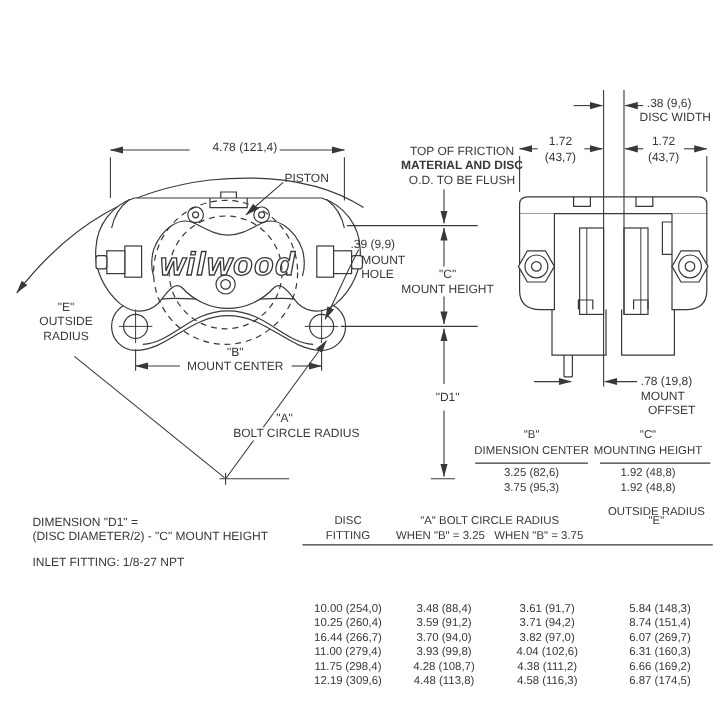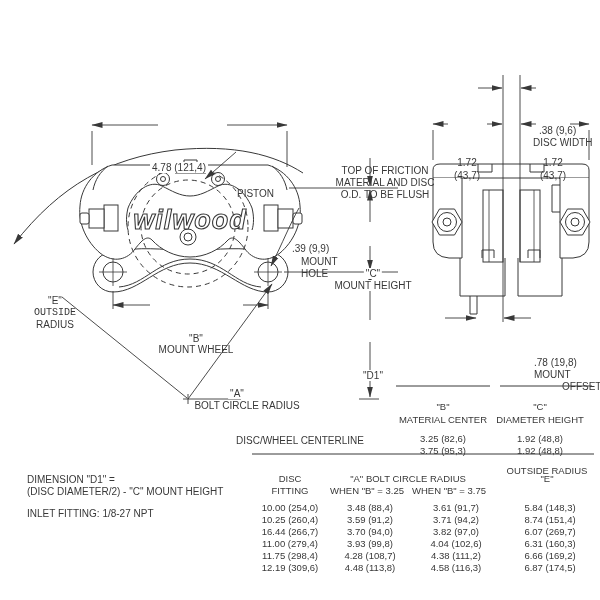--- a/index.html
+++ b/index.html
@@ -1,19 +1,19 @@
 <!DOCTYPE html>
 <html><head>
 <meta charset="utf-8">
 <style>
   html,body{margin:0;padding:0;background:#fff;}
   .canvas{position:relative;width:600px;height:600px;background:#ffffff;overflow:hidden;
           font-family:"Liberation Sans",sans-serif;}
   svg{position:absolute;left:0;top:0;}
-  .t{position:absolute;font-size:10px;color:#383838;white-space:nowrap;line-height:11px;margin-top:44px;}
+  .t{position:absolute;font-size:10px;color:#383838;white-space:nowrap;line-height:11px;}
   .c{transform:translateX(-50%);}
   .bg{background:#ffffff;padding:0 2px;}
   .tbl{font-size:9.5px;}
   .grid{position:absolute;left:248px;top:456px;width:348px;display:grid;
         grid-template-columns:84px 76px 96px 92px;grid-auto-rows:12px;
         font-size:9.5px;color:#383838;text-align:center;line-height:12px;}
   .cell{white-space:nowrap;margin-top:46px;}
 </style>
 </head>
 <body>
@@ -158,67 +158,66 @@
     <path d="M445,318 L476,318" marker-end="url(#arE)"></path>
     <path d="M531,318 L504,318" marker-end="url(#arE)"></path>
   </g>
 
   <g stroke="#383838" stroke-width="1">
     <path d="M396,386 H490 M500,386 H592"></path>
     <path d="M252,454 H594"></path>
   </g>
 </svg>
 
-<div class="t c bg" style="left:179px;top:118px;">4.78 (121,4)</div>
+<div class="t c bg" style="left:204px;top:118px;">4.78 (121,4)</div>
 <div class="t" style="left:237px;top:144px;">PISTON</div>
 
 <div class="t c" style="left:55px;top:251px;">"E"</div>
-<div class="t c" style="left:55px;top:263px;font-family:Liberation Mono, monospace;">OUTSIDE</div>
+<div class="t c" style="left:55px;top:263px;">OUTSIDE</div>
 <div class="t c" style="left:55px;top:275px;">RADIUS</div>
 
 <div class="t" style="left:292px;top:199px;">.39 (9,9)</div>
 <div class="t" style="left:301px;top:212px;">MOUNT</div>
 <div class="t" style="left:301px;top:224px;">HOLE</div>
 
 <div class="t c" style="left:385px;top:121px;">TOP OF FRICTION</div>
-<div class="t c" style="left:385px;top:133px;">MATERIAL AND DISC</div>
+<div class="t c" style="left:385px;top:133px;font-weight:bold;">MATERIAL AND DISC</div>
 <div class="t c" style="left:385px;top:145px;">O.D. TO BE FLUSH</div>
 
 <div class="t c bg" style="left:373px;top:224px;">"C"</div>
 <div class="t c bg" style="left:373px;top:236px;">MOUNT HEIGHT</div>
 
 <div class="t c" style="left:196px;top:289px;">"B"</div>
-<div class="t c" style="left:196px;top:300px;">MOUNT WHEEL</div>
+<div class="t c" style="left:196px;top:300px;">MOUNT CENTER</div>
 
 <div class="t c bg" style="left:237px;top:344px;">"A"</div>
 <div class="t c bg" style="left:247px;top:356px;">BOLT CIRCLE RADIUS</div>
 
 <div class="t c bg" style="left:373px;top:326px;">"D1"</div>
-<div class="t c bg" style="left:300px;top:391px;">DISC/WHEEL CENTERLINE</div>
 
 <div class="t" style="left:539px;top:81px;">.38 (9,6)</div>
 <div class="t" style="left:533px;top:93px;">DISC WIDTH</div>
 
 <div class="t c" style="left:467px;top:113px;">1.72</div>
 <div class="t c" style="left:467px;top:126px;">(43,7)</div>
 <div class="t c" style="left:553px;top:113px;">1.72</div>
 <div class="t c" style="left:553px;top:126px;">(43,7)</div>
 
 <div class="t" style="left:534px;top:313px;">.78 (19,8)</div>
 <div class="t" style="left:534px;top:325px;">MOUNT</div>
-<div class="t" style="left:562px;top:337px;">OFFSET</div>
+<div class="t" style="left:540px;top:337px;">OFFSET</div>
 
 <div class="t" style="left:27px;top:430px;">DIMENSION "D1" =</div>
 <div class="t" style="left:27px;top:442px;">(DISC DIAMETER/2) - "C" MOUNT HEIGHT</div>
 <div class="t" style="left:27px;top:464px;">INLET FITTING: 1/8-27 NPT</div>
 
 <div class="t c tbl" style="left:443px;top:357px;">"B"</div>
-<div class="t c tbl" style="left:443px;top:370px;">MATERIAL CENTER</div>
+<div class="t c tbl" style="left:443px;top:370px;">DIMENSION CENTER</div>
 <div class="t c tbl" style="left:540px;top:357px;">"C"</div>
-<div class="t c tbl" style="left:540px;top:370px;">DIAMETER HEIGHT</div>
+<div class="t c tbl" style="left:540px;top:370px;">MOUNTING HEIGHT</div>
 <div class="t c tbl" style="left:443px;top:389px;">3.25 (82,6)</div>
 <div class="t c tbl" style="left:540px;top:389px;">1.92 (48,8)</div>
 <div class="t c tbl" style="left:443px;top:401px;">3.75 (95,3)</div>
 <div class="t c tbl" style="left:540px;top:401px;">1.92 (48,8)</div>
 
 <div class="t c tbl" style="left:290px;top:429px;">DISC</div>
 <div class="t c tbl" style="left:290px;top:441px;">FITTING</div>
 <div class="t c tbl" style="left:408px;top:429px;">"A" BOLT CIRCLE RADIUS</div>
 <div class="t c tbl" style="left:367px;top:441px;">WHEN "B" = 3.25</div>
 <div class="t c tbl" style="left:449px;top:441px;">WHEN "B" = 3.75</div>

